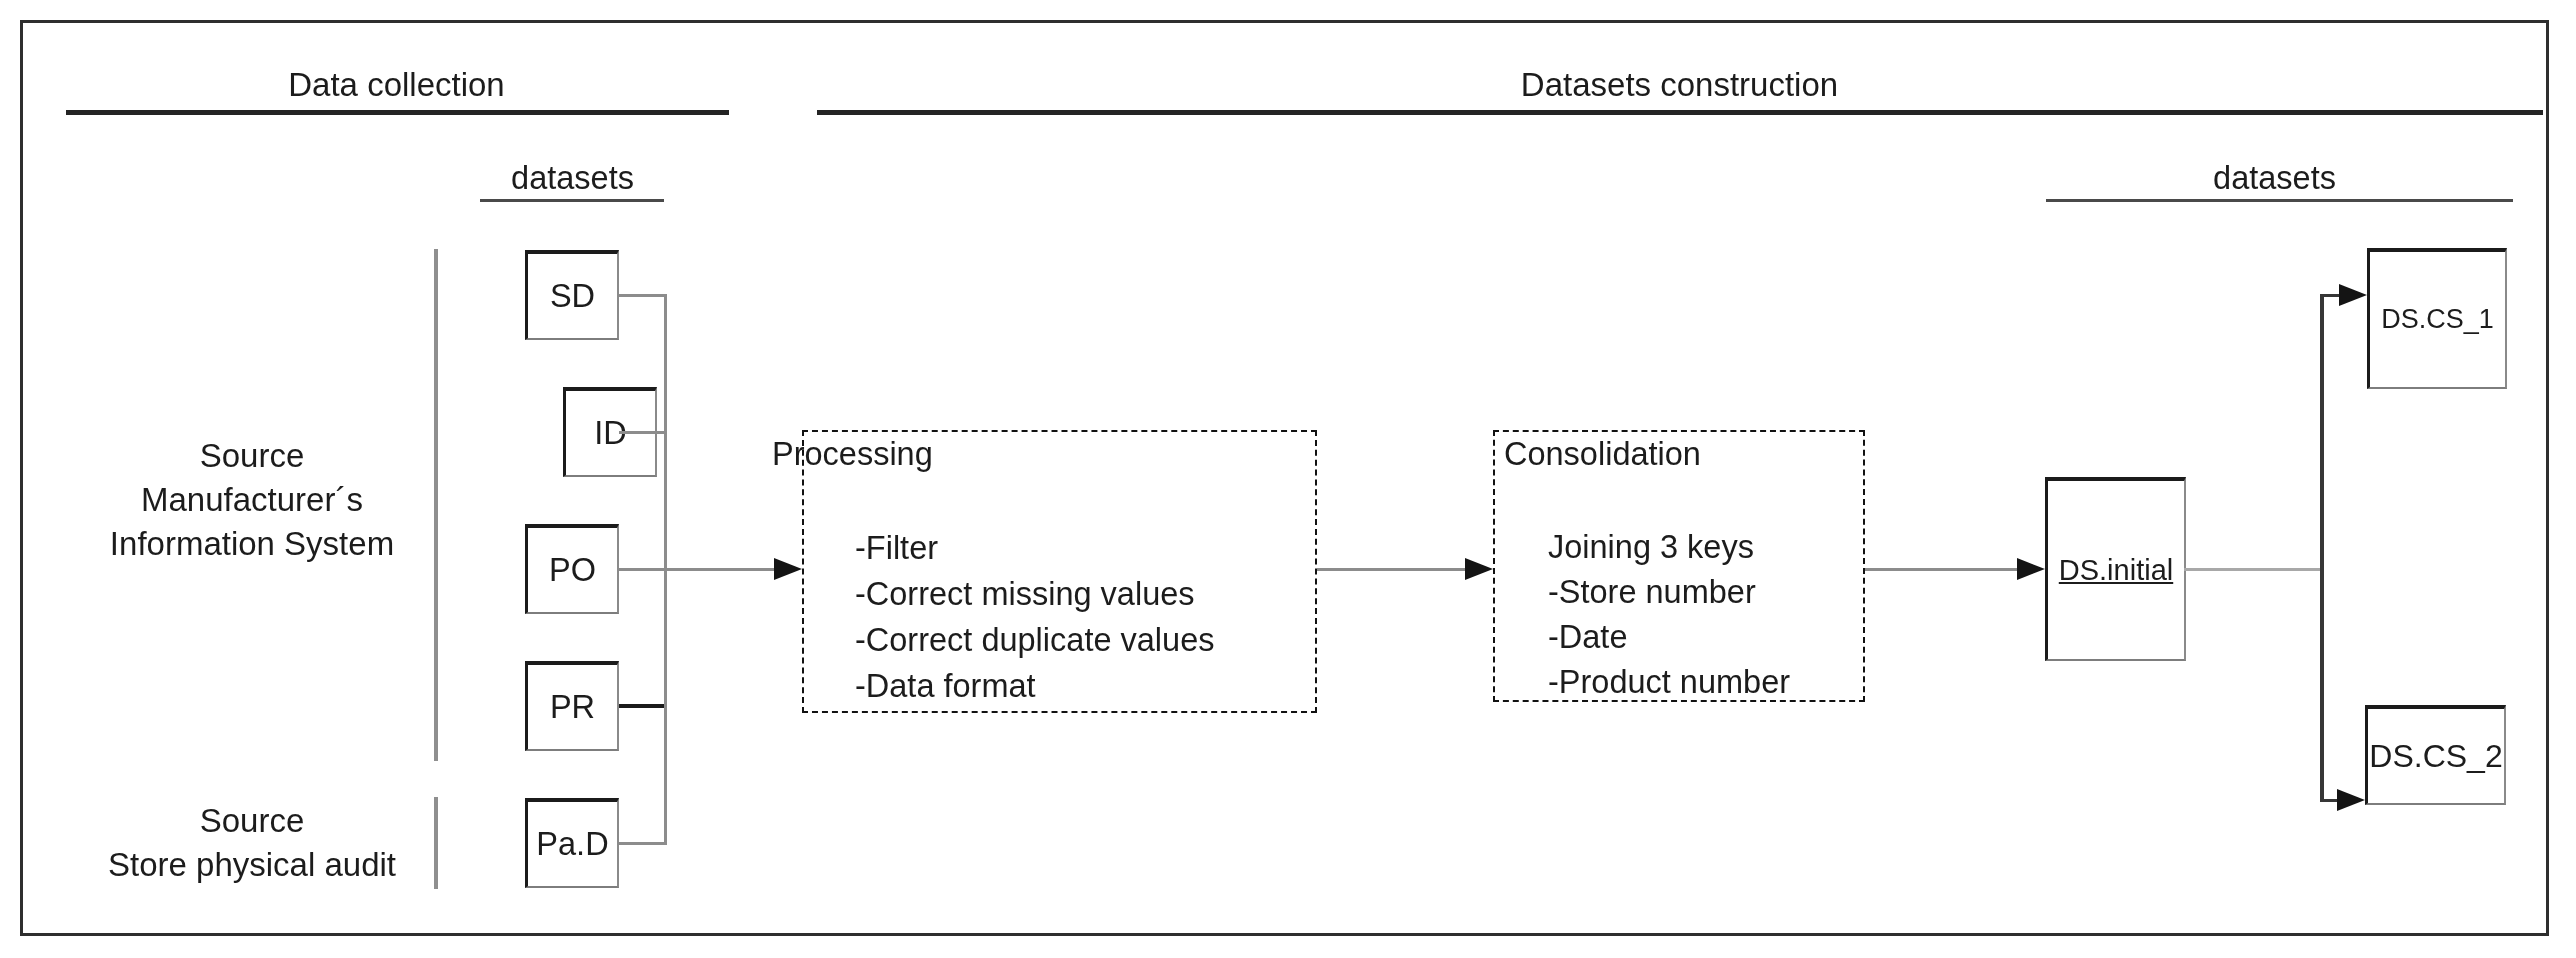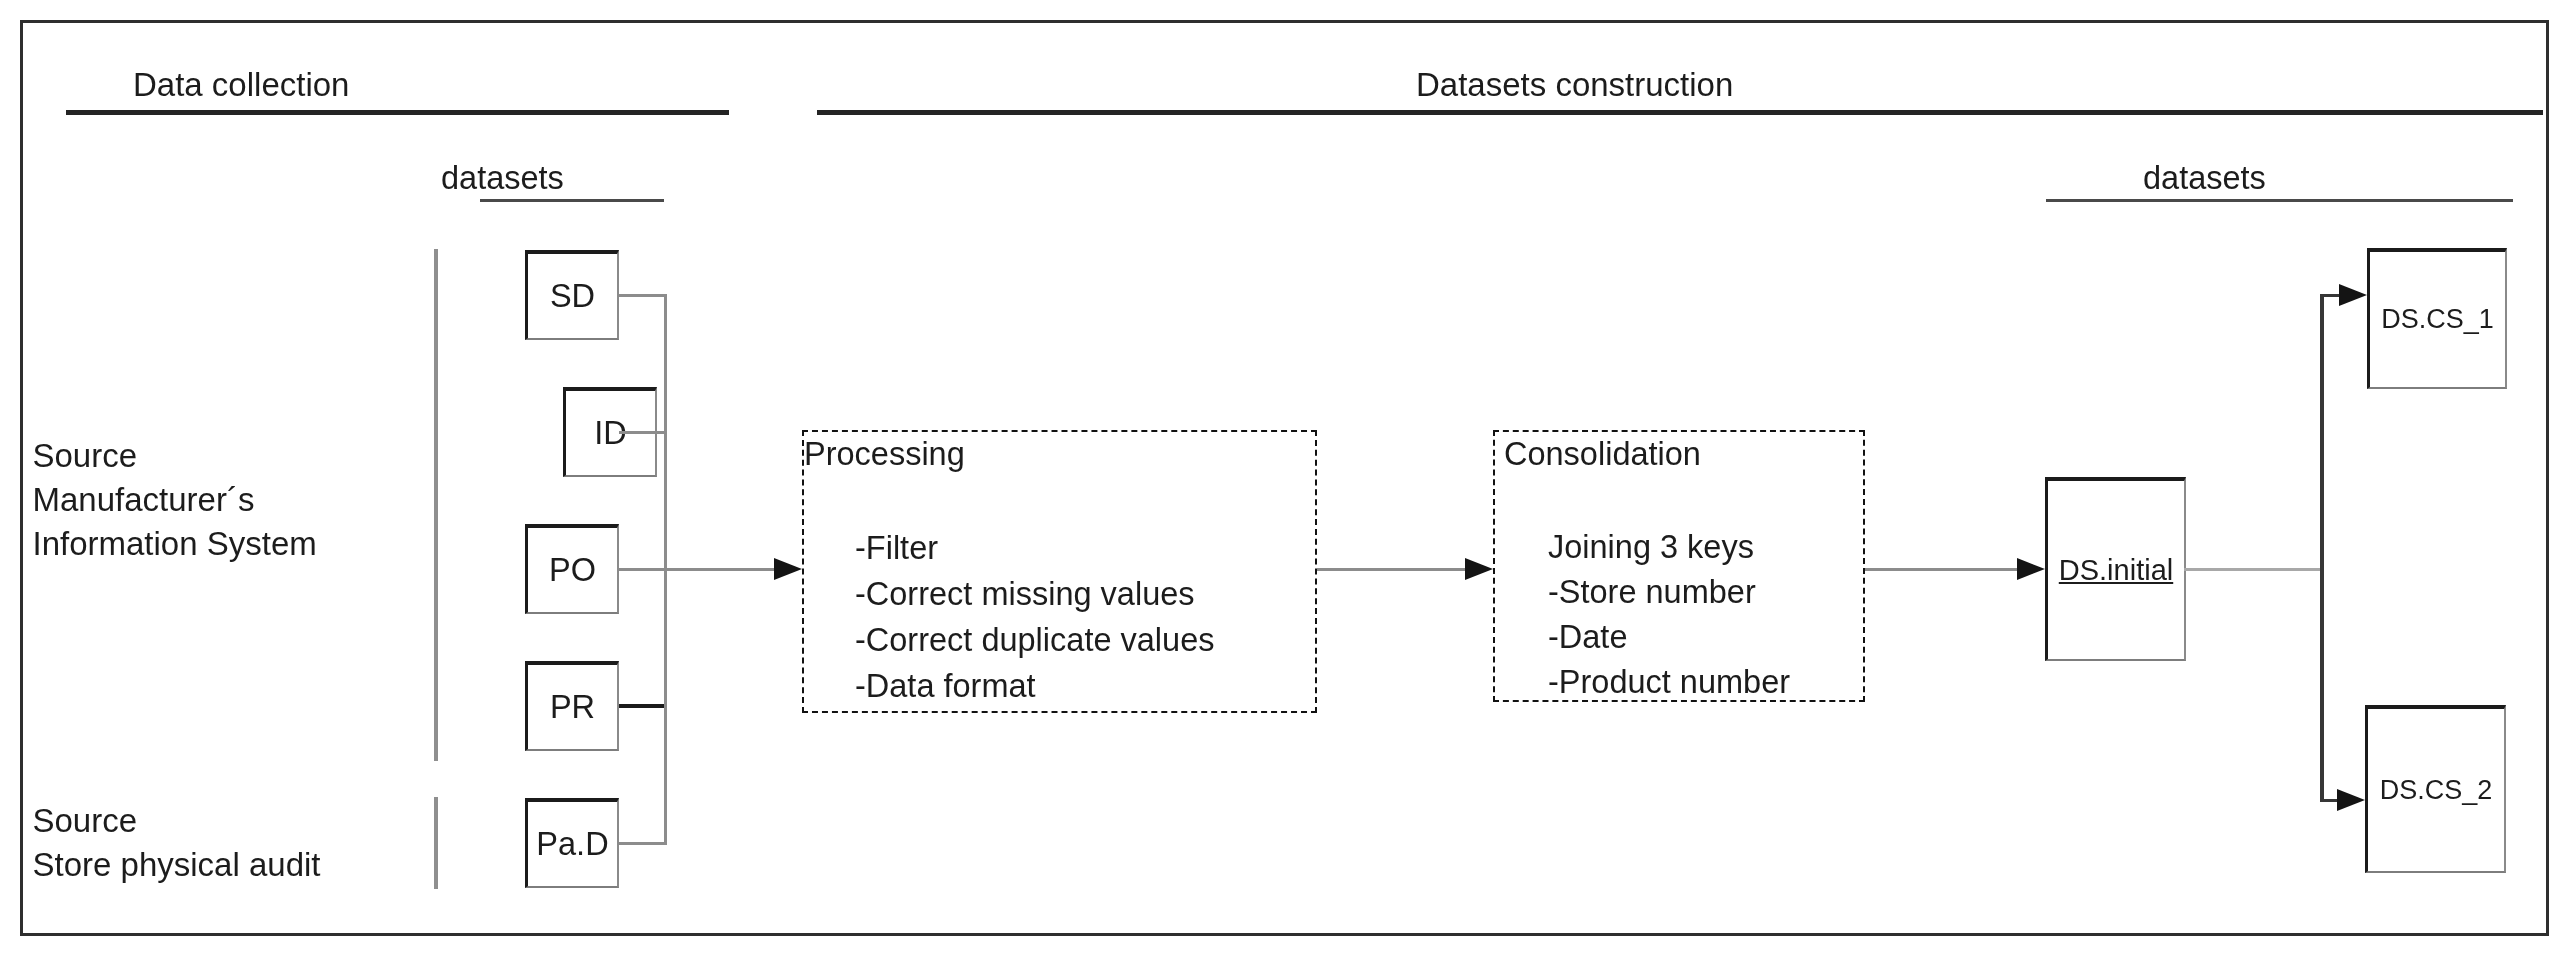--- a/index.html
+++ b/index.html
@@ -1,21 +1,21 @@
 <!DOCTYPE html>
 <html style="font-size:14px"><head>
 <meta charset="utf-8">
 <style>
   html,body{margin:0;padding:0;background:#fff;}
   #canvas{
     position:relative;width:2576px;height:958px;background:#ffffff;
     font-family:"Liberation Sans",sans-serif;color:#1c1c1c;overflow:hidden;
   }
   .abs{position:absolute;}
-  .ctr{text-align:left;}
+  .ctr{text-align:center;}
   .txt{font-size:32.5px;line-height:39px;white-space:nowrap;}
   .hdr{font-size:33px;line-height:40px;white-space:nowrap;}
   .hline{position:absolute;height:2.6px;background:#8c8c8c;}
   .vline{position:absolute;width:2.6px;background:#8c8c8c;}
   .thickline{position:absolute;height:5.3px;background:#242424;}
   .thinrule{position:absolute;height:2.6px;background:#4a4a4a;}
   .arrow{position:absolute;width:0;height:0;
     border-top:11.4px solid transparent;border-bottom:11.4px solid transparent;
     border-left:28px solid #141414;}
   .node{
@@ -65,29 +65,29 @@
   #line-cons-init{left:1865px;top:568px;width:154px;}
   #arr-init{left:2017px;top:558px;}
   #line-init-junction{left:2184px;top:568px;width:139px;background:#a8a8a8;}
   #junction-v{left:2320px;top:294px;width:3.5px;height:508px;background:#363636;}
   #elbow-top{left:2320px;top:294px;width:22px;background:#363636;}
   #elbow-bottom{left:2320px;top:799px;width:20px;background:#363636;}
   #arr-cs1{left:2339px;top:284px;}
   #arr-cs2{left:2337px;top:789px;}
   
   #proc-box{left:802px;top:430px;width:515px;height:283px;}
-  #proc-title{left:804px;top:436px;}
+  #proc-title{left:772px;top:436px;}
   #proc-items{left:855px;top:525px;}
   #cons-box{left:1493px;top:430px;width:372px;height:272px;}
   #cons-title{left:1504px;top:436px;}
   #cons-items{left:1548px;top:525px;line-height:45px;}
   
   #box-initial{left:2045px;top:477px;width:141px;height:184px;font-size:29px;text-decoration:underline;}
   #box-cs1{left:2367px;top:248px;width:140px;height:141px;font-size:27px;}
-  #box-cs2{left:2365px;top:705px;width:141px;height:168px;font-size:27px;}
+  #box-cs2{left:2365px;top:705px;width:141px;height:100px;font-size:32px;}
 </style>
 </head>
 <body>
 
 <div id="canvas">
 
   <div id="outer-frame"></div>
 
   <div class="abs ctr hdr" id="hdr-collection">Data collection</div>
   <div class="thickline" id="rule-collection"></div>

